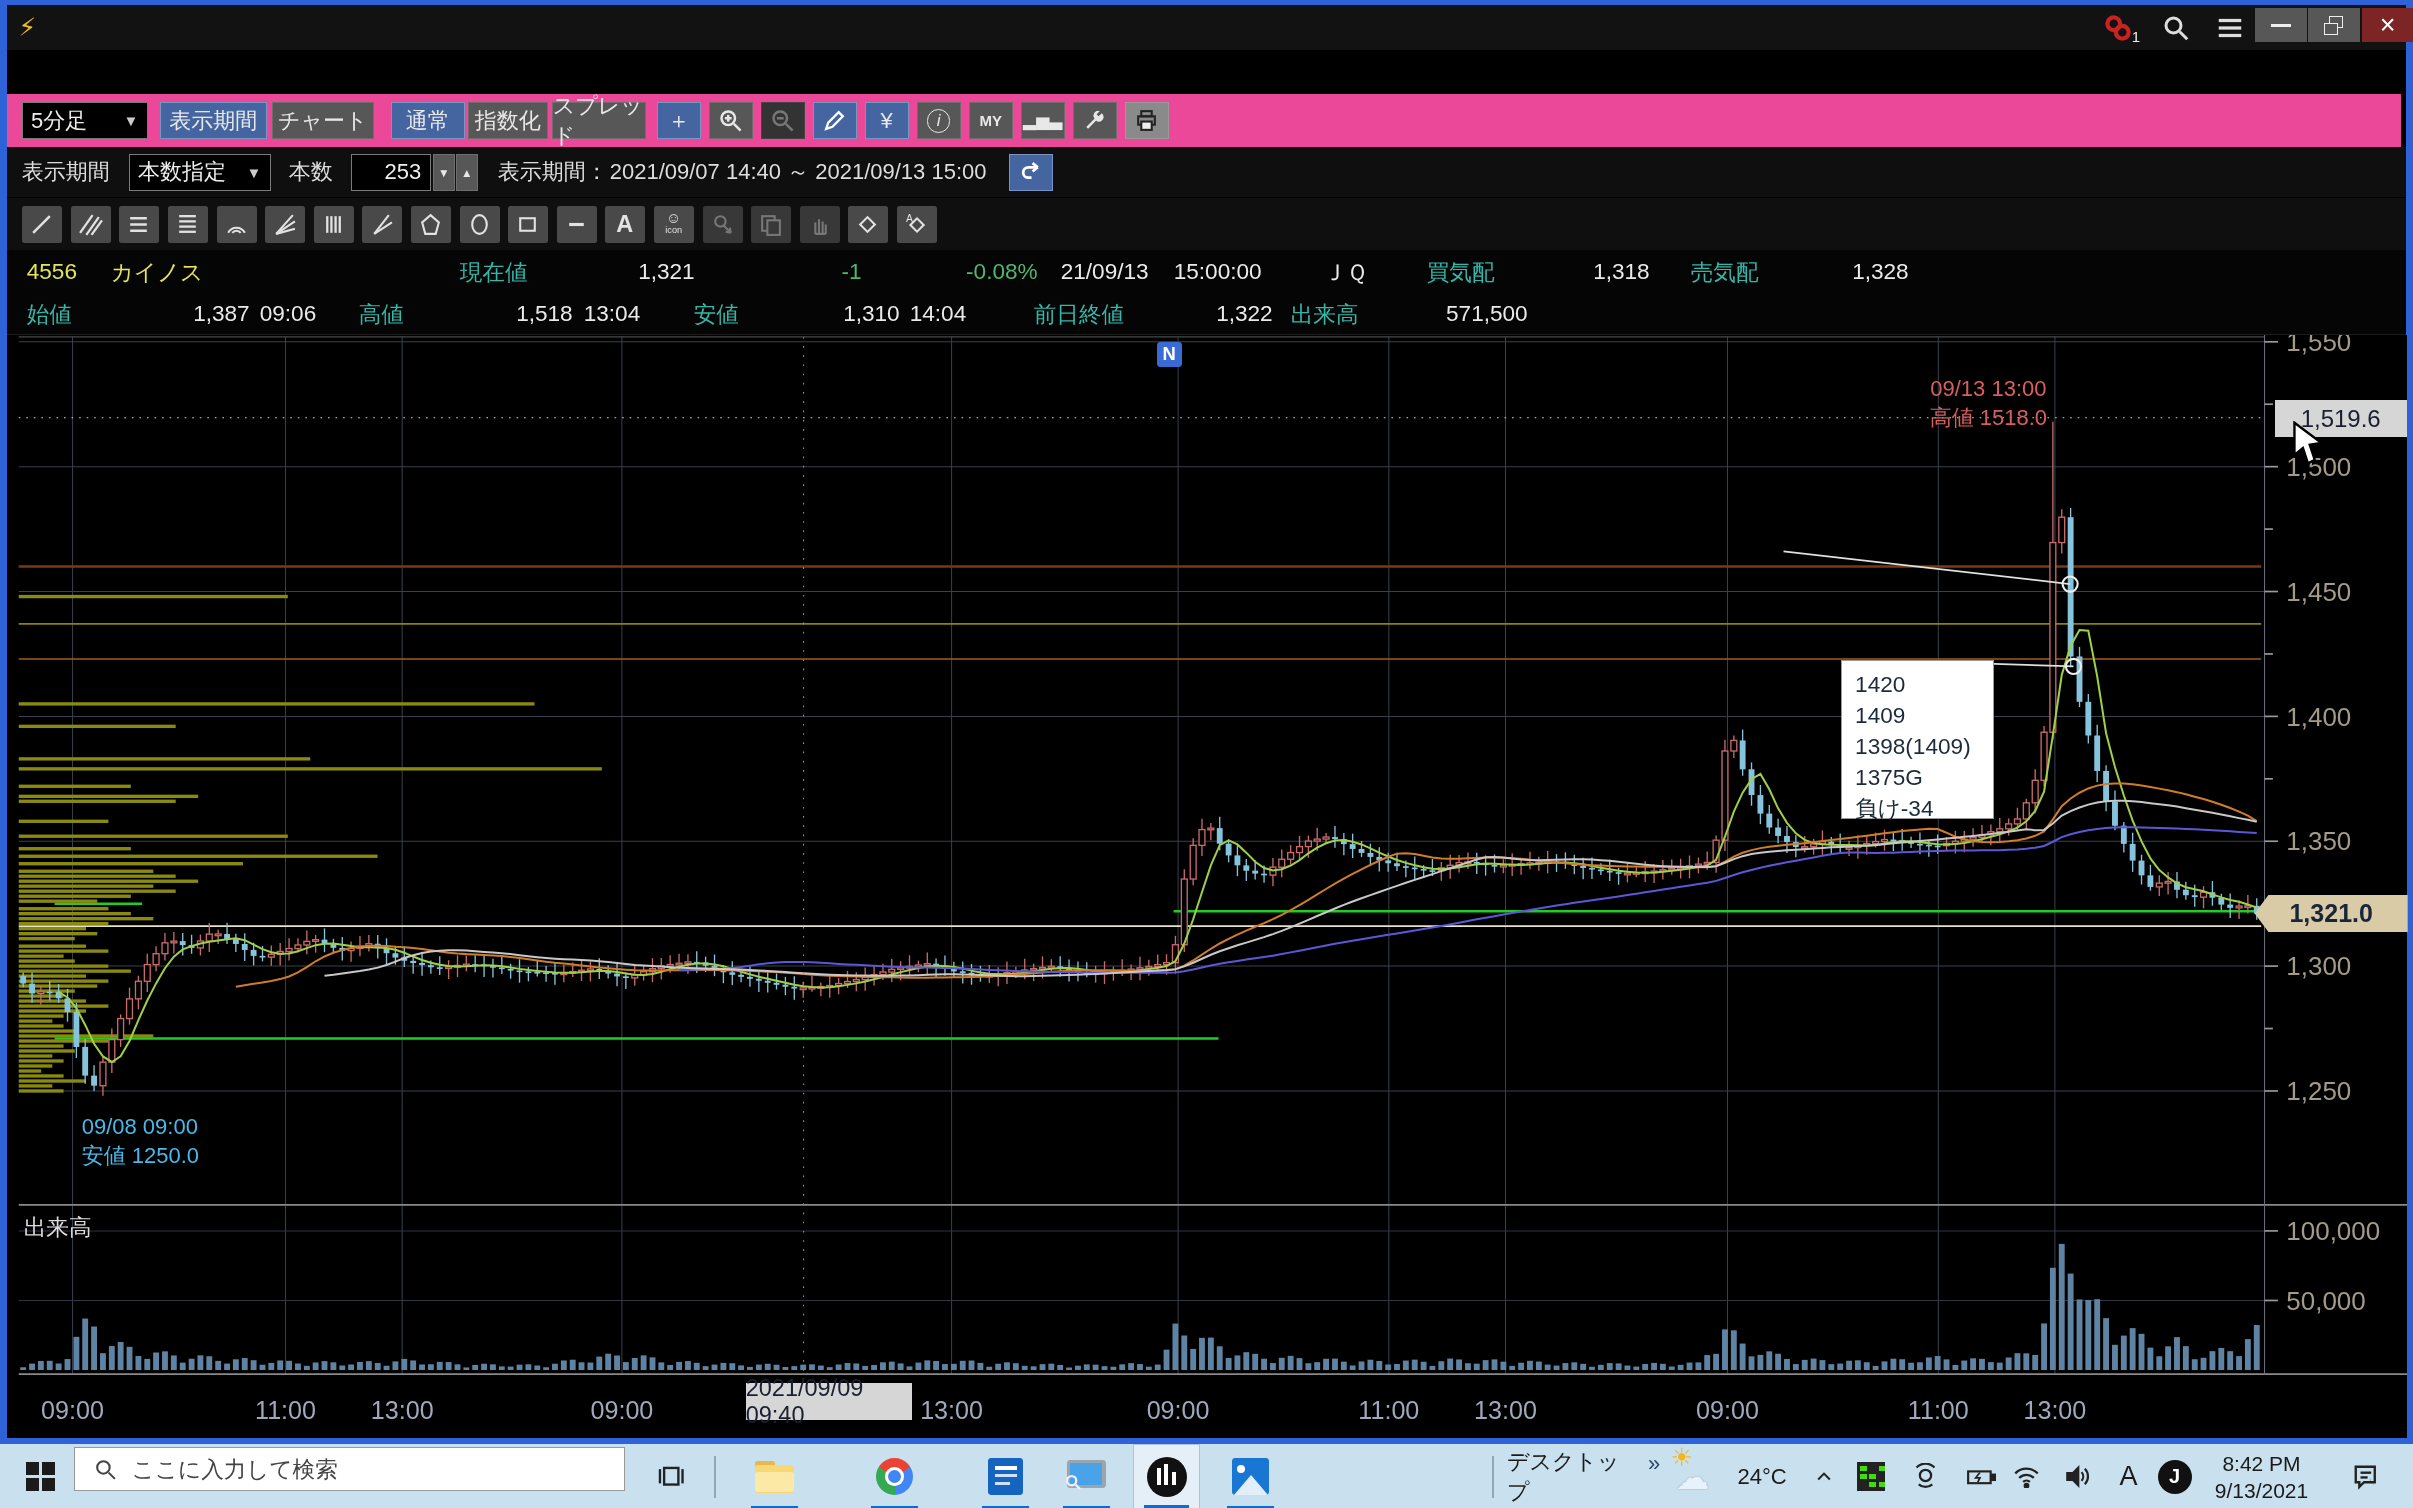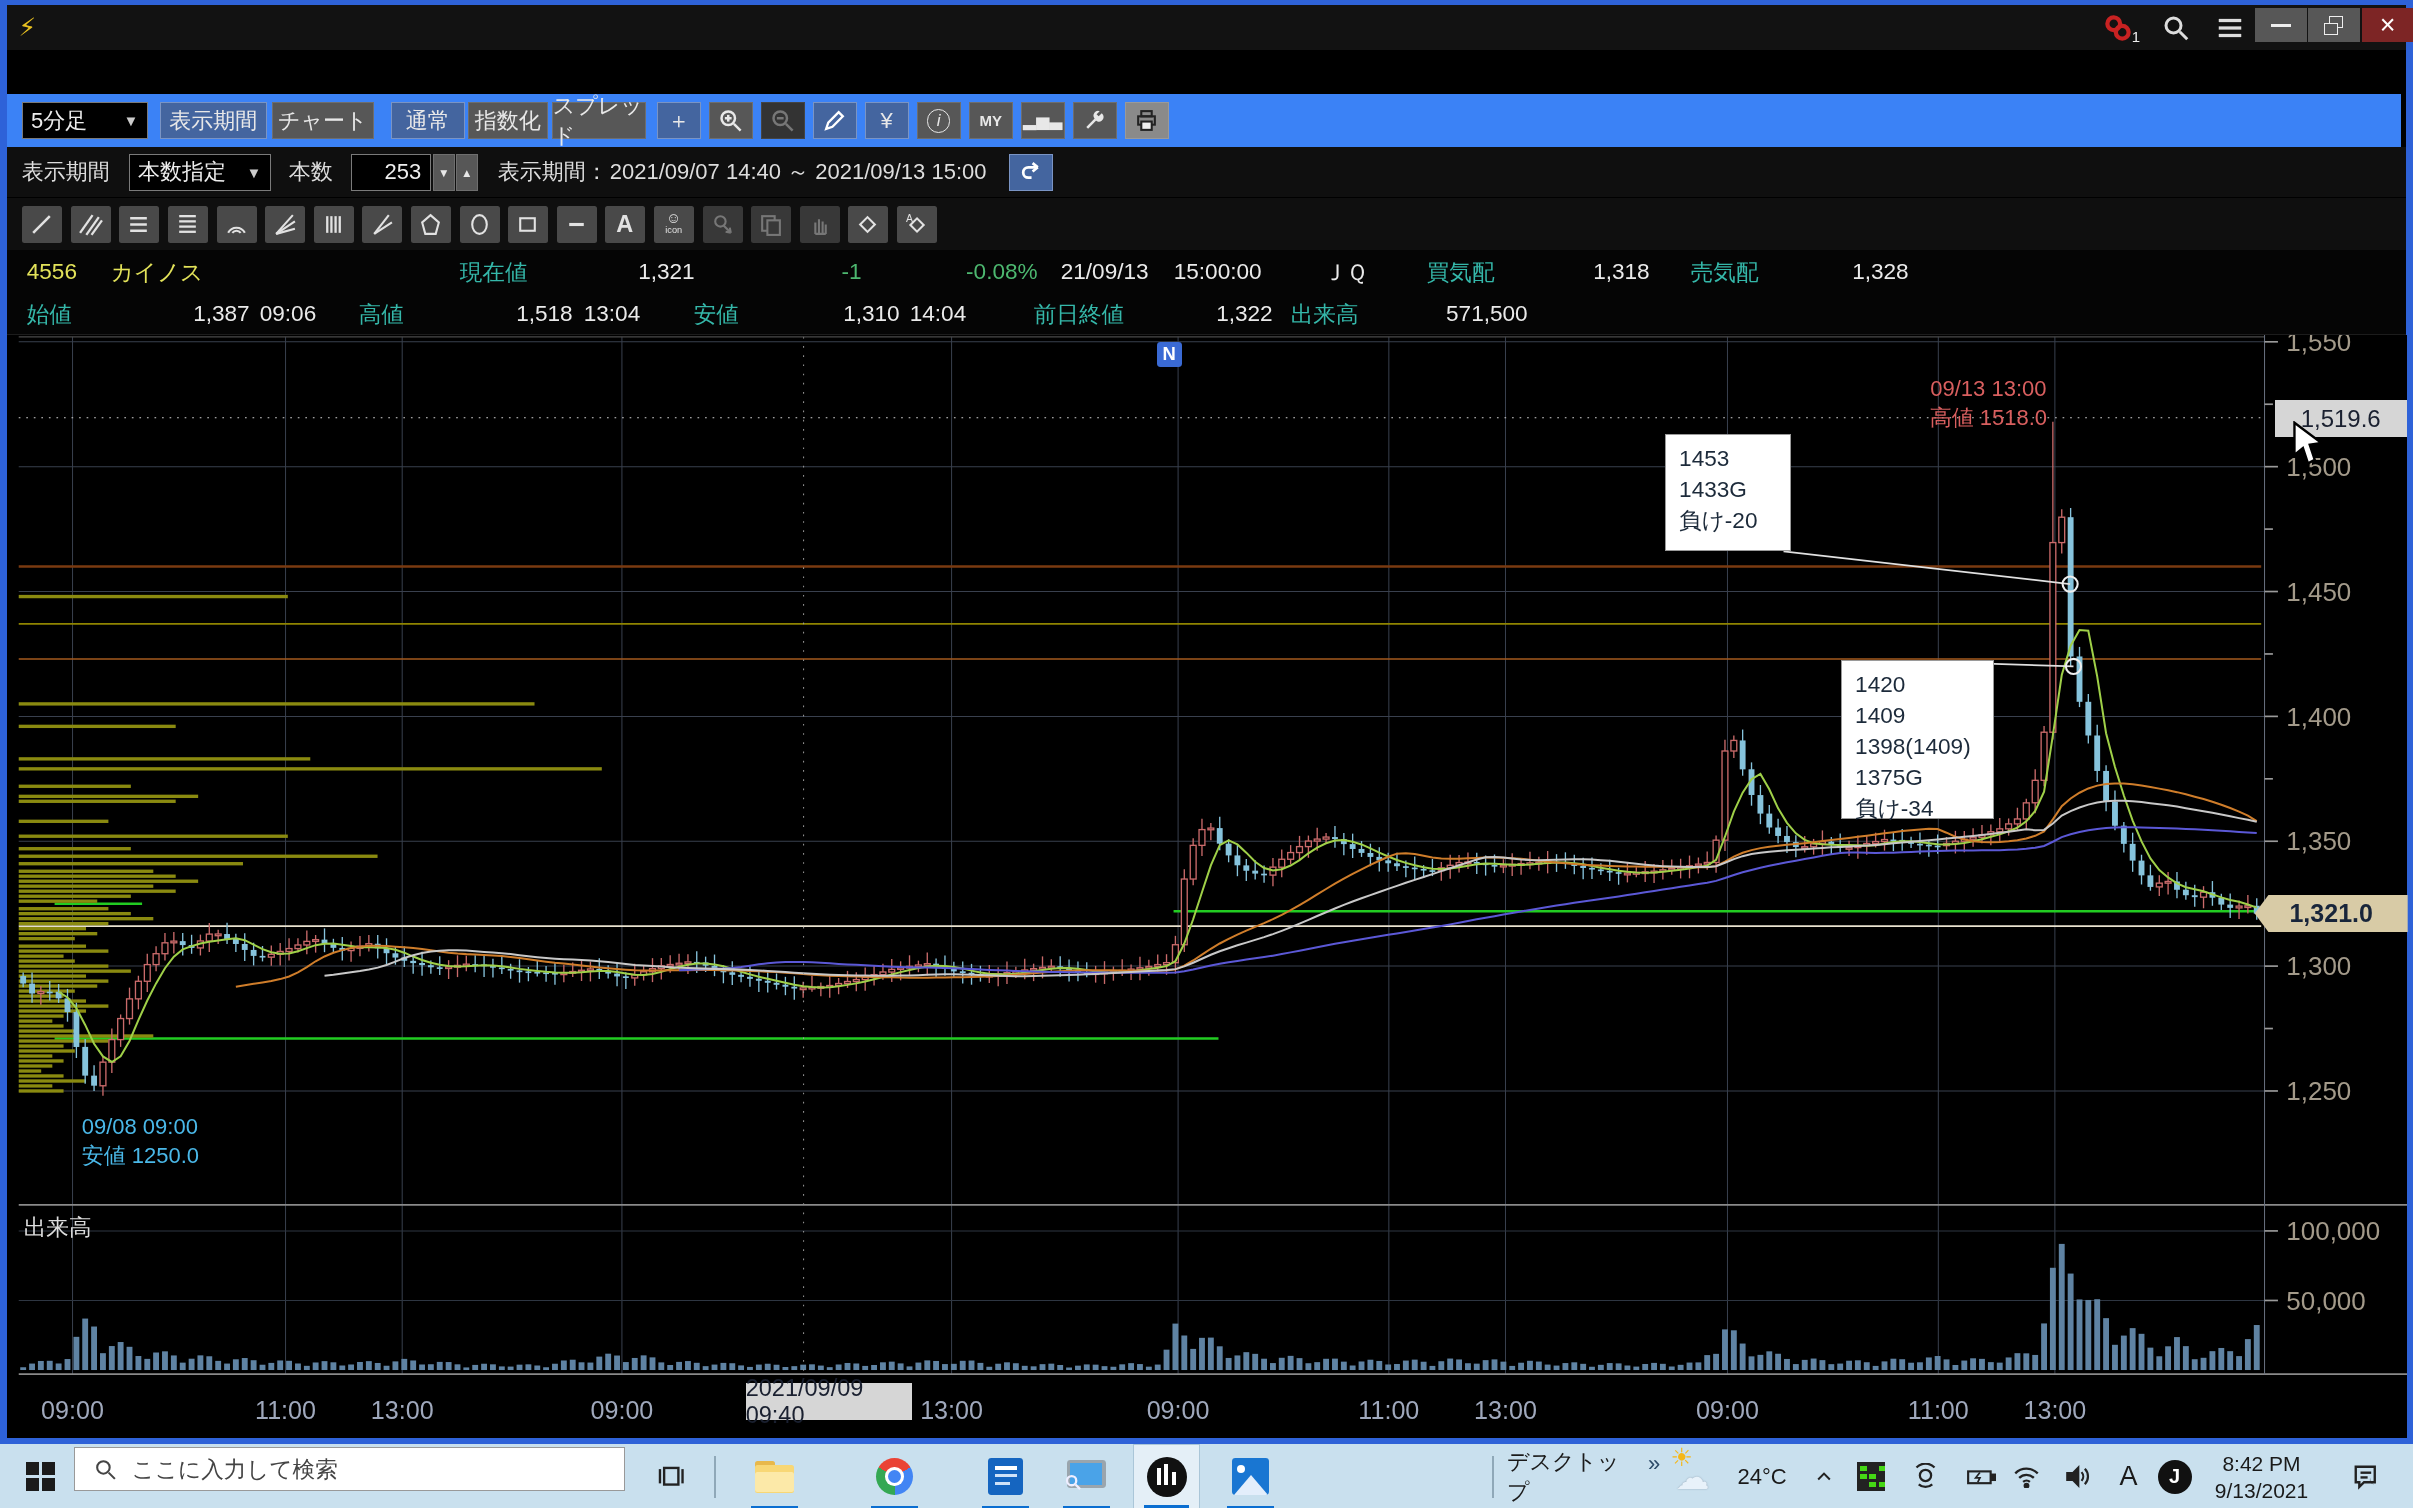--- a/index.html
+++ b/index.html
@@ -11,21 +11,21 @@
 #titlebar{position:absolute;left:6.7px;top:5px;right:6.7px;height:45px;background:#121212;display:flex;align-items:center}
 #title-text{color:#f2f2f2;font-size:26px;font-weight:bold;margin-left:11.7px;letter-spacing:0.8px}
 .tb-icon{width:45px;height:37px;display:flex;align-items:center;justify-content:center}
 .winbtn{width:52px;height:34px;position:absolute;top:3.4px;display:flex;align-items:center;justify-content:center;background:#575757;color:#eee}
 .winbtn.close{background:#7d2525}
 
 #tabrow{position:absolute;left:6.7px;top:50px;right:6.7px;height:44px;background:#191919;display:flex;align-items:center;gap:3.4px;padding-left:11.7px;border-bottom:1.7px solid #000}
 .tab{height:37px;padding:0 21px;display:flex;align-items:center;background:#2d2d2d;color:#b9b9b9;font-size:22.6px;cursor:default}
 .tab.active{background:#44659f;color:#fff}
 
-#toolbar{position:absolute;left:6.7px;top:94px;right:12px;height:54px;background:#3b82f6}
+#toolbar{position:absolute;left:6.7px;top:94px;right:12px;height:54px;background:#ec4899}
 #params{position:absolute;left:6.7px;top:147px;right:6.7px;height:50px;background:#0f0f0f;color:#ddd;font-size:22px}
 #drawbar{position:absolute;left:6.7px;top:198px;right:6.7px;height:52px;background:#0f0f0f}
 .btn{position:absolute;top:8.4px;height:37px;display:flex;align-items:center;justify-content:center;font-size:22px;color:#e8e8e8}
 .btn.blue{background:#44659f;border:0.8px solid #7a94c4}
 .btn.gray{background:#575757;border:0.8px solid #6e6e6e}
 .btn.lite{background:#8a8a8a;border:0.8px solid #9a9a9a}
 .btn.dis{background:#333;border:0.8px solid #444;color:#777}
 .dd{background:#000;border:0.8px solid #7a7a7a;color:#eee;display:flex;align-items:center;justify-content:space-between;padding:0 8.4px;font-size:22px}
 .dd .car{font-size:15px;color:#ccc}
 .tool{position:absolute;top:7.5px;width:40px;height:37px;background:#494949;border-radius:2.5px;display:flex;align-items:center;justify-content:center;color:#e2e2e2;font-size:20px}
@@ -1211,25 +1211,20 @@
       </svg>
     <div id="news-badge" style="left:1150px;top:6.7px">N</div>
     <div class="marker-note" style="left:1923px;top:40px;color:#d95f5f">
       <div>09/13 13:00</div>
       <div>高値 1518.0</div>
     </div>
     <div class="marker-note" style="left:75px;top:778px;color:#4ab8e8;text-align:left">
       <div>09/08 09:00</div>
       <div>安値 1250.0</div>
     </div>
-    <div class="ann-box" style="left:1658px;top:99px;width:126px;height:117px">
-      <div>1453</div>
-      <div>1433G</div>
-      <div>負け-20</div>
-    </div>
     <div class="ann-box" style="left:1834px;top:325px;width:153px;height:159px">
       <div>1420</div>
       <div>1409</div>
       <div>1398(1409)</div>
       <div>1375G</div>
       <div>負け-34</div>
     </div>
     <div class="badge" style="left:2268px;top:65px;width:132px;height:37px">1,519.6</div>
     <div id="price-tag" style="left:2248px;top:560px;width:153px;height:37px">1,321.0</div>
     <div class="badge" style="left:739px;top:1048px;width:166px;height:37px;font-size:23.5px">2021/09/09 09:40</div>

